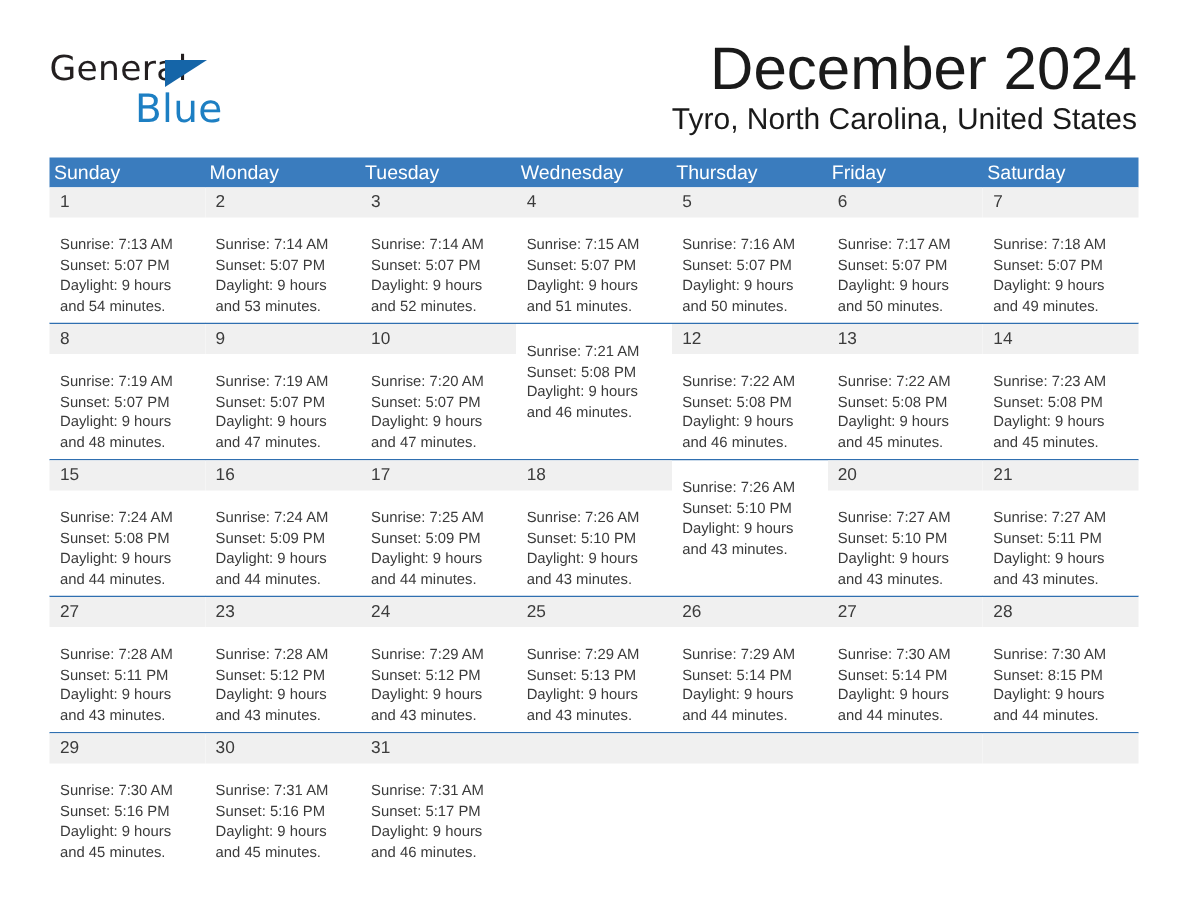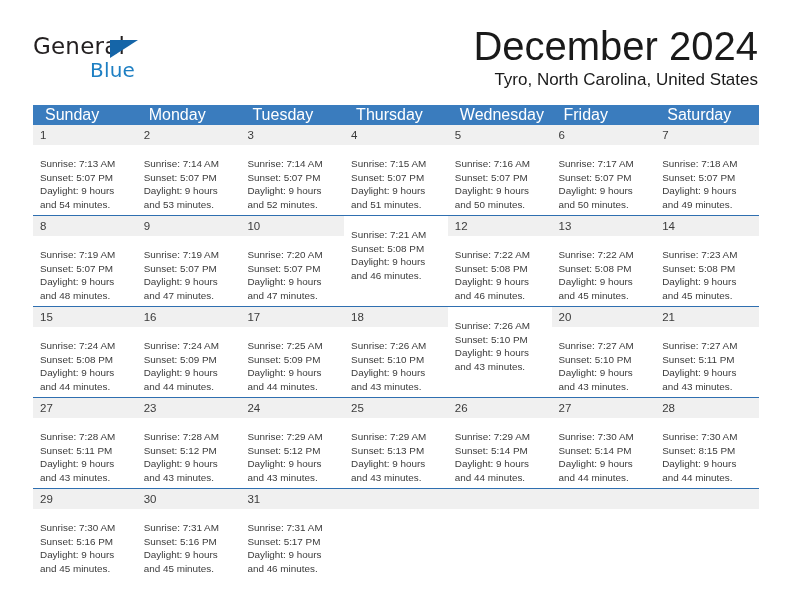--- a/index.html
+++ b/index.html
@@ -52,42 +52,42 @@
     top: 7px;
     width: 0;
     height: 0;
     border-left: 28px solid #1565a8;
     border-bottom: 18px solid transparent;
   }
   .brand-blue {
     position: absolute;
     left: 57px;
     top: 25px;
-    font-size: 20px;
+    font-size: 26px;
     letter-spacing: 0.2px;
     color: #1d7fc3;
     font-family: "DejaVu Sans", sans-serif;
     font-weight: 400;
   }
   .title-block {
     position: absolute;
     right: 34px;
     top: 28px;
     text-align: right;
   }
   .month-title {
     font-size: 40px;
     color: #1a1a1a;
     font-weight: 400;
     line-height: 36px;
     white-space: nowrap;
   }
   .location-subtitle {
     margin-top: 7px;
-    font-size: 17px;
+    font-size: 20px;
     color: #1a1a1a;
     font-weight: 400;
     line-height: 18px;
     white-space: nowrap;
   }
 
   
   .calendar {
     position: absolute;
     left: 33px;
@@ -96,23 +96,23 @@
   }
   .dow-row {
     display: flex;
     background: #3a7cbe;
     height: 20px;
   }
   .dow-cell {
     flex: 0 0 103.71px;
     width: 103.71px;
     box-sizing: border-box;
-    padding-left: 12px;
+    padding-left: 3px;
     color: #ffffff;
-    font-size: 16px;
+    font-size: 13px;
     line-height: 20px;
     white-space: nowrap;
     overflow: hidden;
   }
   .week-row {
     display: flex;
     height: 90px;
     border-top: 1.6px solid #2f6fb0;
   }
   .week-row.first {
@@ -166,22 +166,22 @@
     </div>
 
   </div>
 
   <div class="calendar">
 
     <div class="dow-row">
       <div class="dow-cell">Sunday</div>
       <div class="dow-cell">Monday</div>
       <div class="dow-cell">Tuesday</div>
+      <div class="dow-cell">Wednesday</div>
       <div class="dow-cell">Thursday</div>
-      <div class="dow-cell">Wednesday</div>
       <div class="dow-cell">Friday</div>
       <div class="dow-cell">Saturday</div>
     </div>
 
     <div class="week-row first">
       <div class="day-cell">
         <div class="day-num-strip">1</div>
         <div class="day-body">
           <div class="day-line">Sunrise: 7:13 AM</div>
           <div class="day-line">Sunset: 5:07 PM</div>

